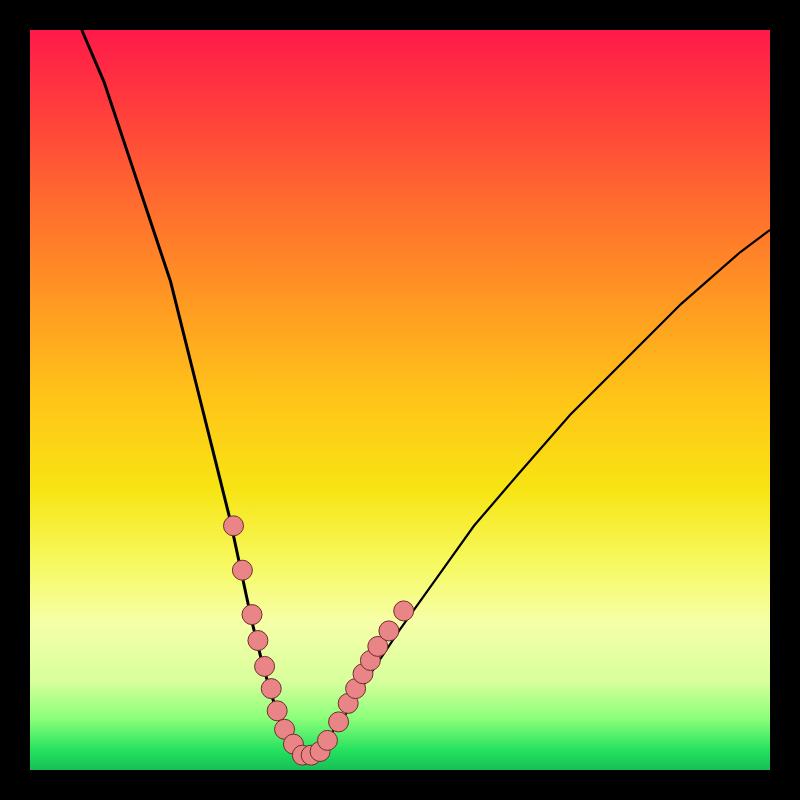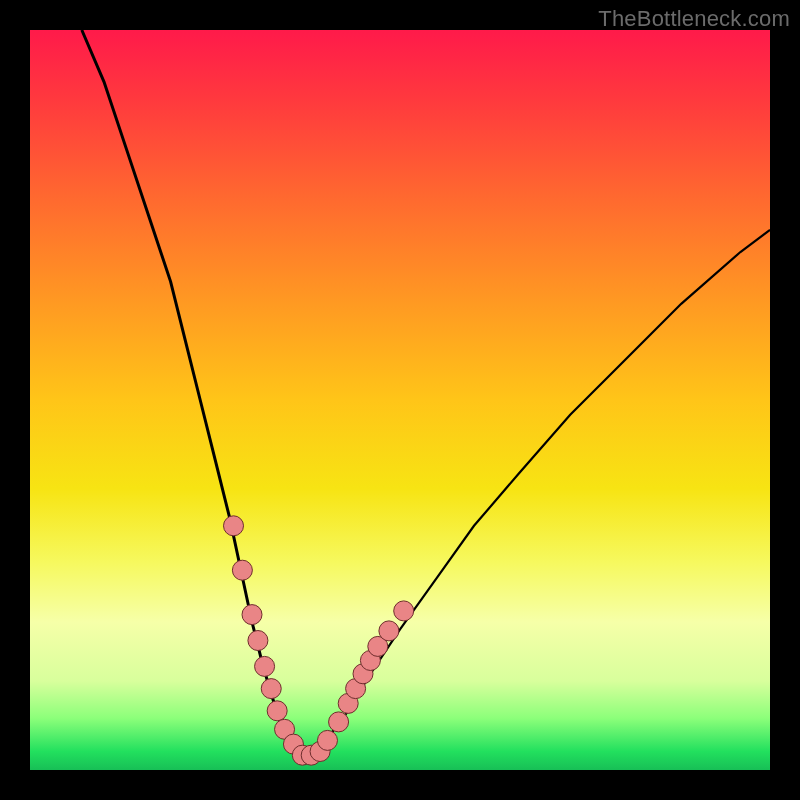--- a/index.html
+++ b/index.html
@@ -54,21 +54,20 @@
     width: 740px;
     height: 740px;
     overflow: visible;
   }
 </style>
 </head>
 <body>
 
 <div class="frame">
 
-  <div class="watermark">TheBottleneck.com</div>
 
   <div class="plot-area">
     <svg class="overlay" viewBox="0 0 740 740" preserveAspectRatio="none">
       <path id="curve-left" fill="none" stroke-width="3" d="M51.80 0.00 L74.00 51.80 L96.20 118.40 L118.40 185.00 L140.60 251.60 L155.40 310.80 L170.20 370.00 L185.00 429.20 L199.80 488.40 L210.90 540.20 L222.00 592.00 L233.10 636.40 L244.20 673.40 L255.30 703.00 L266.40 725.20" stroke="#000000"></path>
       <path id="curve-right" fill="none" stroke-width="2.2" d="M266.40 725.20 L281.20 725.20 L296.00 710.40 L318.20 680.80 L340.40 643.80 L370.00 599.40 L407.00 547.60 L444.00 495.80 L488.40 444.00 L540.20 384.80 L592.00 333.00 L651.20 273.80 L710.40 222.00 L740.00 199.80" stroke="#000000"></path>
       <g id="marker-group">
           <circle cx="203.50" cy="495.80" r="10" fill="#e98586" stroke="#6f2d2d" stroke-width="1"></circle>
           <circle cx="212.38" cy="540.20" r="10" fill="#e98586" stroke="#6f2d2d" stroke-width="1"></circle>
           <circle cx="222.00" cy="584.60" r="10" fill="#e98586" stroke="#6f2d2d" stroke-width="1"></circle>
           <circle cx="227.92" cy="610.50" r="10" fill="#e98586" stroke="#6f2d2d" stroke-width="1"></circle>

